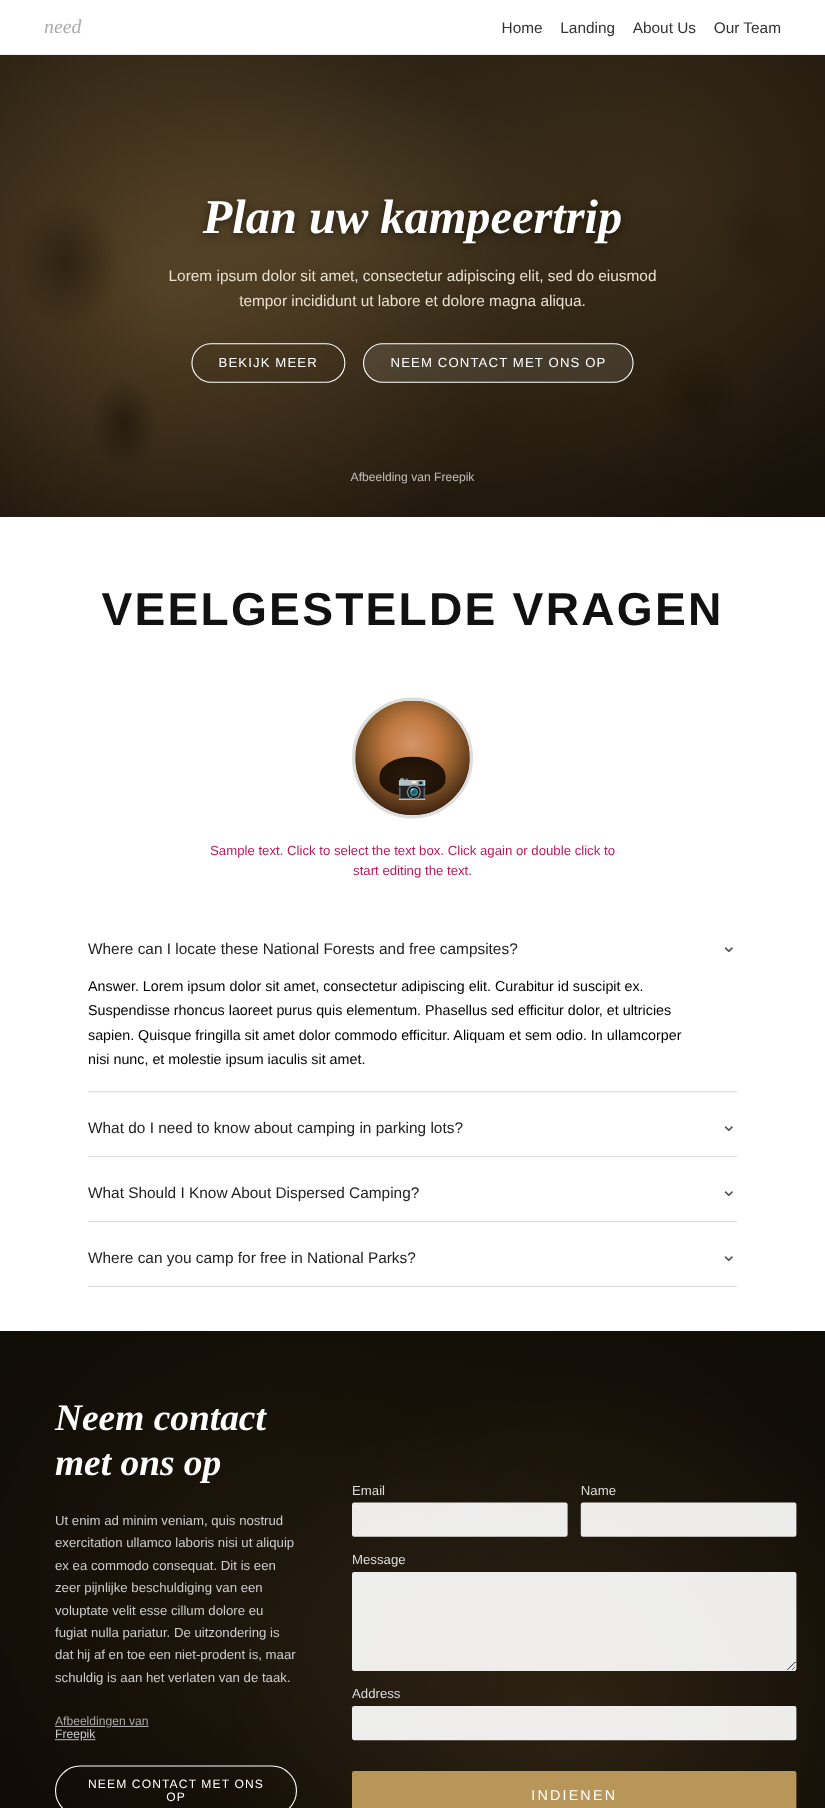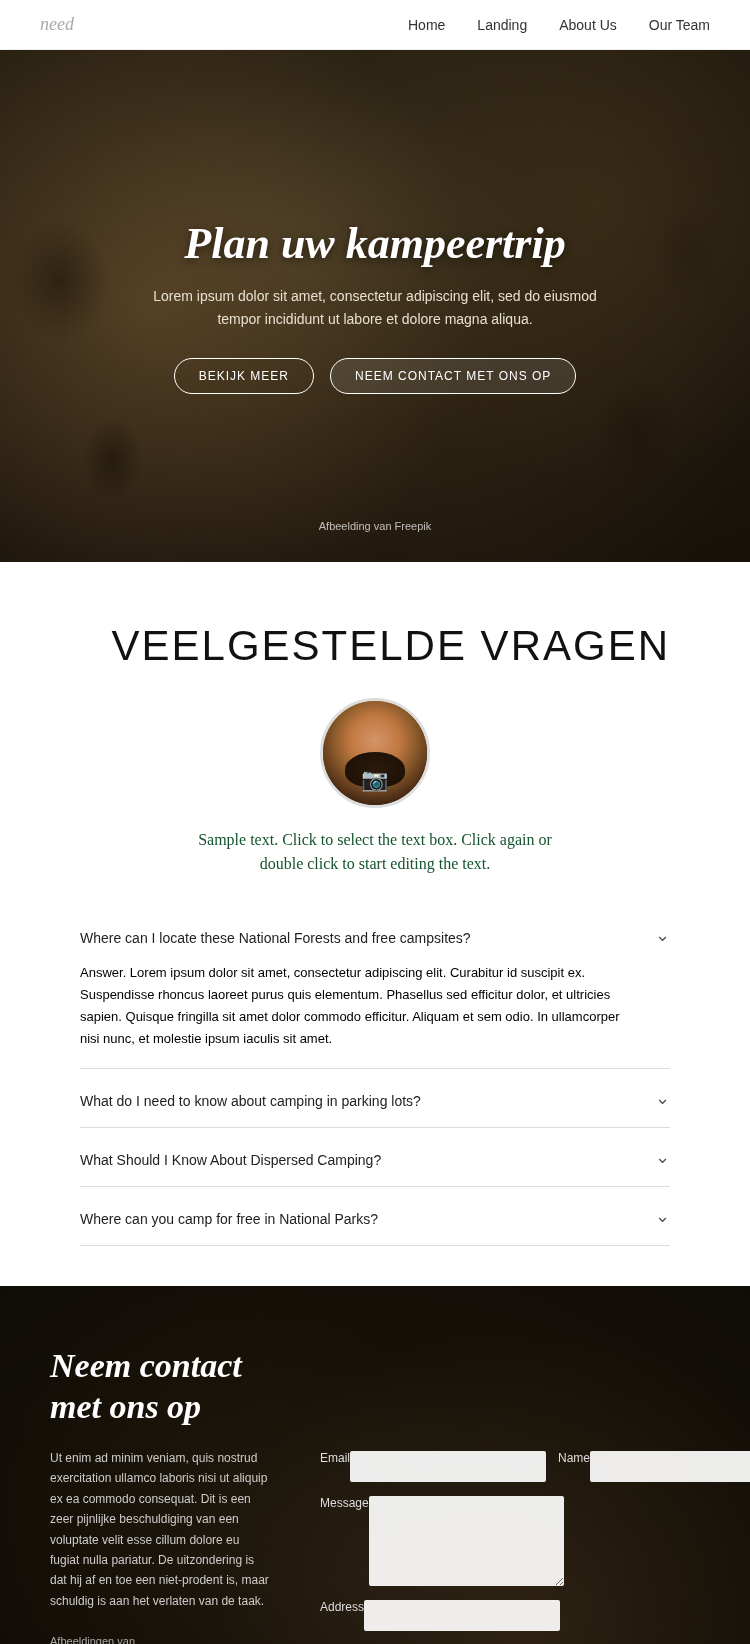--- a/index.html
+++ b/index.html
@@ -4,26 +4,26 @@
   <style>
     *, *::before, *::after { box-sizing: border-box; margin: 0; padding: 0; }
     body { font-family: Georgia, 'Times New Roman', serif; width: 750px; background: #fff; overflow-x: hidden; }
 
     
     nav {
       display: flex; align-items: center; justify-content: space-between;
       padding: 14px 40px; background: #fff; border-bottom: 1px solid #eee;
     }
     .nav-logo { font-size: 18px; color: #aaa; font-style: italic; }
-    .nav-links { display: flex; gap: 32px; }
+    .nav-links { display: flex; gap: 16px; }
     .nav-links a { text-decoration: none; color: #333; font-size: 14px; font-family: Arial, sans-serif; }
 
     
     .hero {
-      position: relative; width: 750px; height: 512px;
+      position: relative; width: 750px; height: 420px;
       background: linear-gradient(rgba(30,25,15,0.45), rgba(20,15,10,0.6)),
         radial-gradient(ellipse at 40% 40%, #6b5a3a 0%, #3a2e1a 40%, #1a1208 100%);
       display: flex; flex-direction: column; align-items: center; justify-content: center;
       text-align: center; overflow: hidden;
     }
     .hero-bg-overlay {
       position: absolute; inset: 0;
       background:
         radial-gradient(circle at 20% 50%, rgba(120,90,50,0.5) 0%, transparent 50%),
         radial-gradient(circle at 80% 30%, rgba(80,60,30,0.4) 0%, transparent 40%),
@@ -63,24 +63,23 @@
       font-size: 11px; color: rgba(255,255,255,0.7); z-index: 2; white-space: nowrap;
       font-family: Arial, sans-serif;
     }
 
     
     .faq-section {
       background: #fff; padding: 60px 80px 40px;
       text-align: center;
     }
     .faq-title {
-      font-size: 42px; font-weight: 400; letter-spacing: 2px;
+      font-size: 42px; font-weight: 700; letter-spacing: 2px;
       color: #111; font-family: Arial, sans-serif; font-style: normal;
-      margin-bottom: 28px;
-      text-align: right;
+      margin-bottom: 56px;
     }
     .avatar-circle {
       width: 110px; height: 110px; border-radius: 50%; overflow: hidden;
       margin: 0 auto 20px; border: 3px solid #ddd;
       background: linear-gradient(135deg, #c8a96e 0%, #8b6914 30%, #5a4010 60%, #2d1f05 100%);
       display: flex; align-items: center; justify-content: center;
       position: relative;
     }
     
     .avatar-face {
@@ -93,21 +92,21 @@
       width: 60px; height: 35px;
       background: radial-gradient(ellipse, #2a1a0a 0%, #1a0f05 100%);
       border-radius: 50% 50% 40% 40%;
     }
     .avatar-face::after {
       content: '📷';
       position: absolute; bottom: 12px; left: 50%; transform: translateX(-50%);
       font-size: 22px;
     }
     .faq-sample-text {
-      font-size: 16px; color: #14532d; font-family: Liberation Serif, serif; line-height: 1.5;
+      font-size: 12px; color: #be185d; font-family: Liberation Sans, sans-serif; line-height: 1.5;
       margin-bottom: 30px; max-width: 380px; margin-left: auto; margin-right: auto;
     }
 
     .faq-list { text-align: left; }
     .faq-item {
       border-bottom: 1px solid #ddd; padding: 18px 0;
     }
     .faq-question {
       display: flex; justify-content: space-between; align-items: flex-end;
       cursor: pointer;
@@ -153,21 +152,21 @@
       padding: 10px 22px; border: 1.5px solid #fff; background: transparent;
       color: #fff; font-size: 11px; font-family: Arial, sans-serif; letter-spacing: 1px;
       cursor: pointer; border-radius: 30px; text-transform: uppercase;
     }
 
     .contact-right {
       position: relative; z-index: 2; padding: 50px 40px 50px 20px;
       flex: 1; display: flex; flex-direction: column; justify-content: center;
     }
     .form-row { display: flex; gap: 12px; margin-bottom: 14px; }
-    .form-group { display: flex; flex: 1; }
+    .form-group { display: flex; flex-direction: column; flex: 1; }
     .form-group label {
       font-size: 12px; color: #ddd; font-family: Arial, sans-serif; margin-bottom: 4px;
     }
     .form-group input, .form-group textarea {
       background: rgba(255,255,255,0.92); border: none; border-radius: 2px;
       padding: 8px 10px; font-size: 13px; font-family: Arial, sans-serif;
       outline: none; color: #333;
     }
     .form-group textarea { resize: vertical; min-height: 90px; }
     .form-full { flex: 1; }

